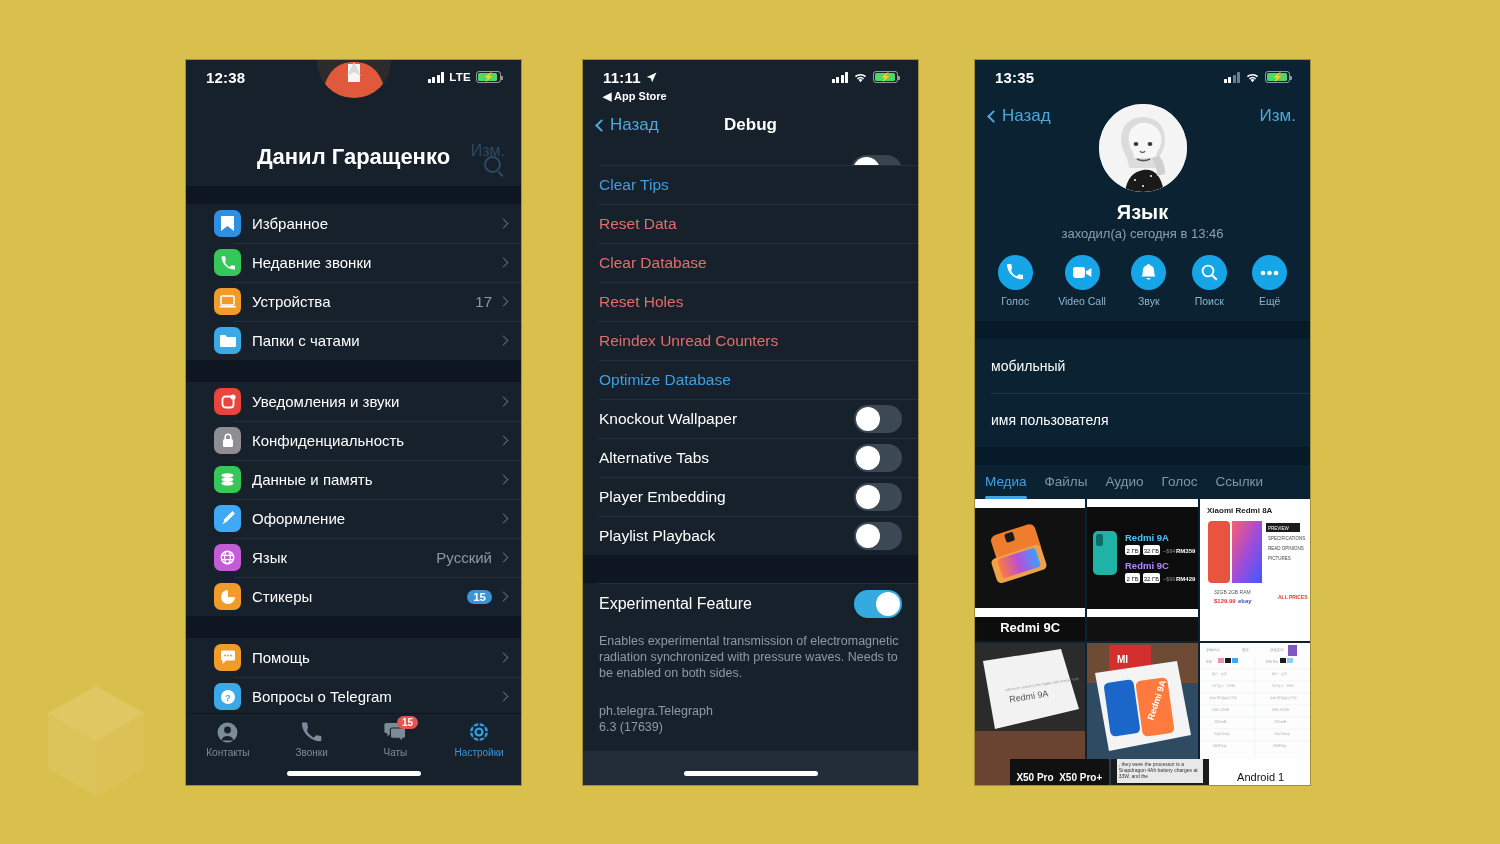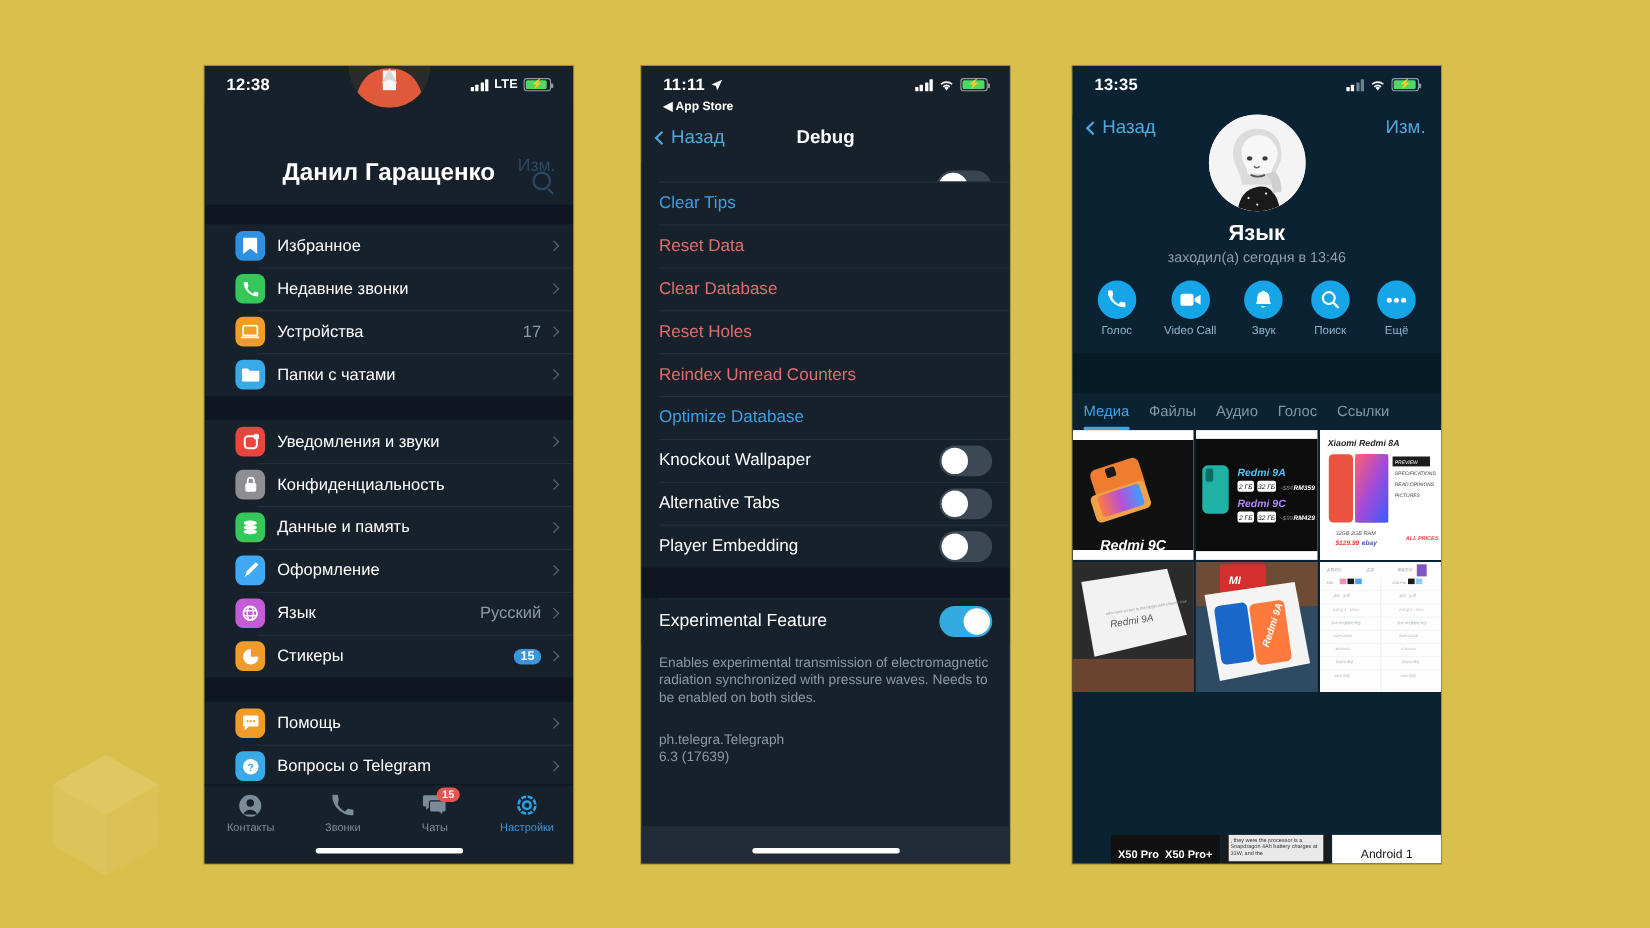--- a/index.html
+++ b/index.html
@@ -185,21 +185,21 @@
     content:"";position:absolute;left:16px;right:0;top:0;height:1px;background:#18384e;
   }
   .inforow span{color:#fff;font-size:14px;}
   .p3-tabs{display:flex;background:#0b2233;padding:0 10px;height:34px;align-items:center;gap:18px;}
   .ptab{font-size:13.5px;color:#7e98a9;position:relative;padding-bottom:10px;padding-top:8px;}
   .ptab.active{color:#3fa4e4;}
   .ptab.active:after{
     content:"";position:absolute;left:0;right:0;bottom:0;height:3px;background:#3fa4e4;border-radius:2px;
   }
   .media-grid{display:grid;grid-template-columns:repeat(3,1fr);gap:2px;padding:0 0 0 0;}
-  .mcell{height:118px;overflow:hidden;position:relative;background:#111;font-style:italic;}
+  .mcell{height:142px;overflow:hidden;position:relative;background:#111;}
   .mcap{position:absolute;left:0;right:0;bottom:6px;text-align:center;
     color:#fff;font-weight:bold;font-size:13px;}
   .phone-shadow{box-shadow:0 0 0 1px rgba(0,0,0,.25);}
 </style>
 </head>
 <body>
 
 <svg class="bg-cube" viewBox="0 0 100 114">
   <polygon points="50,0 100,28 100,86 50,114 0,86 0,28" fill="#e8d27a"></polygon>
   <polygon points="50,0 100,28 50,57 0,28" fill="#f0dc95"></polygon>
@@ -498,20 +498,26 @@
         </div>
     </div>
     <div class="drow">
       <div class="txt t-white">Alternative Tabs</div>
       <div class="toggle">
           <i></i>
         </div>
     </div>
     <div class="drow">
       <div class="txt t-white">Player Embedding</div>
+      <div class="toggle">
+          <i></i>
+        </div>
+    </div>
+    <div class="drow">
+      <div class="txt t-white">Playlist Playback</div>
       <div class="toggle">
           <i></i>
         </div>
     </div>
   </div>
 
   <div class="gap" style="height:28px"></div>
 
   <div class="p2-list">
     <div class="drow" style="height:42px">
@@ -629,20 +635,28 @@
               <circle cx="16" cy="3" r="2.3" fill="#fff"></circle>
             </svg>
         </div>
         <div class="act-lbl">Ещё</div>
       </div>
     </div>
   </div>
 
   <div class="p3-gap"></div>
 
+  <div class="p3-info">
+    <div class="inforow">
+      <span>мобильный</span>
+    </div>
+    <div class="inforow">
+      <span>имя пользователя</span>
+    </div>
+  </div>
 
   <div class="p3-gap"></div>
 
   <div class="p3-tabs">
     <div class="ptab active"><span>Медиа</span></div>
     <div class="ptab"><span>Файлы</span></div>
     <div class="ptab"><span>Аудио</span></div>
     <div class="ptab"><span>Голос</span></div>
     <div class="ptab"><span>Ссылки</span></div>
   </div>

